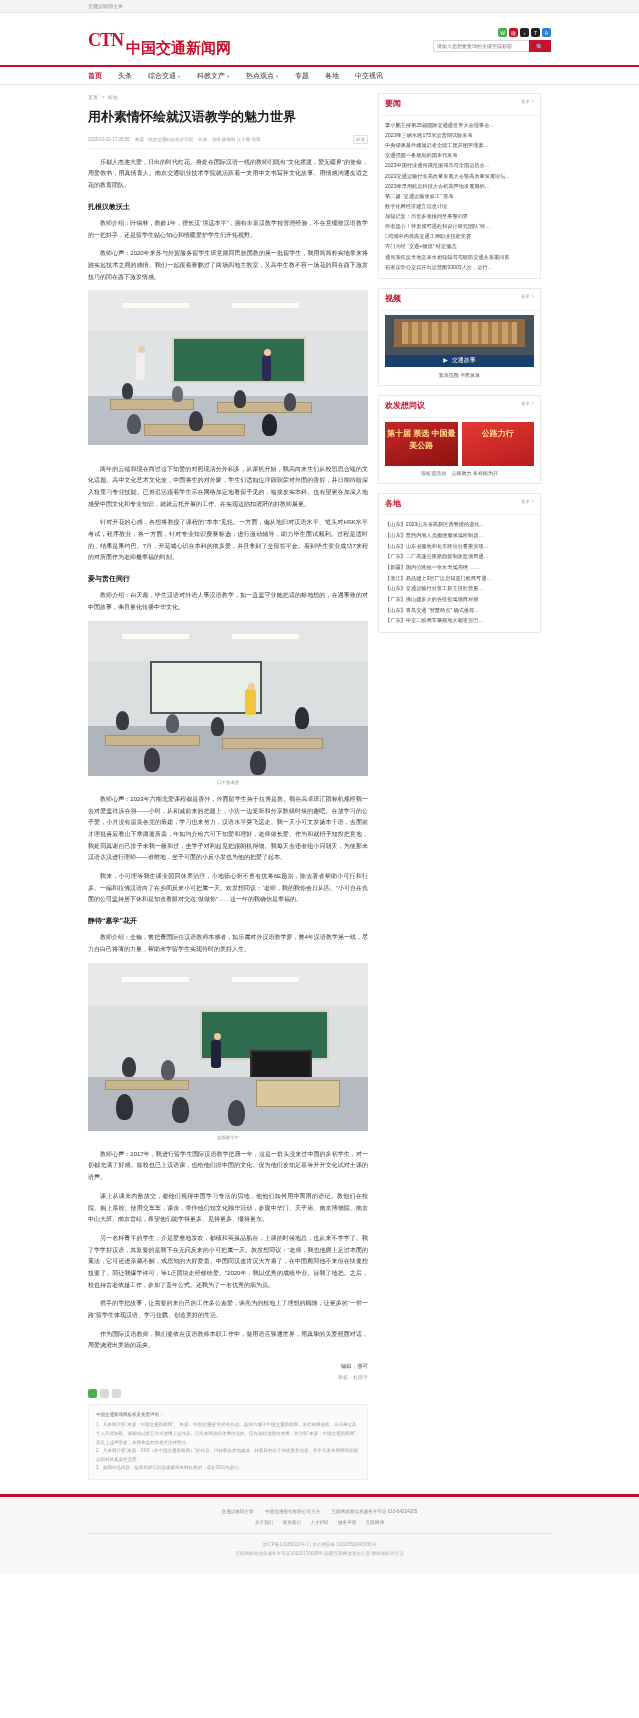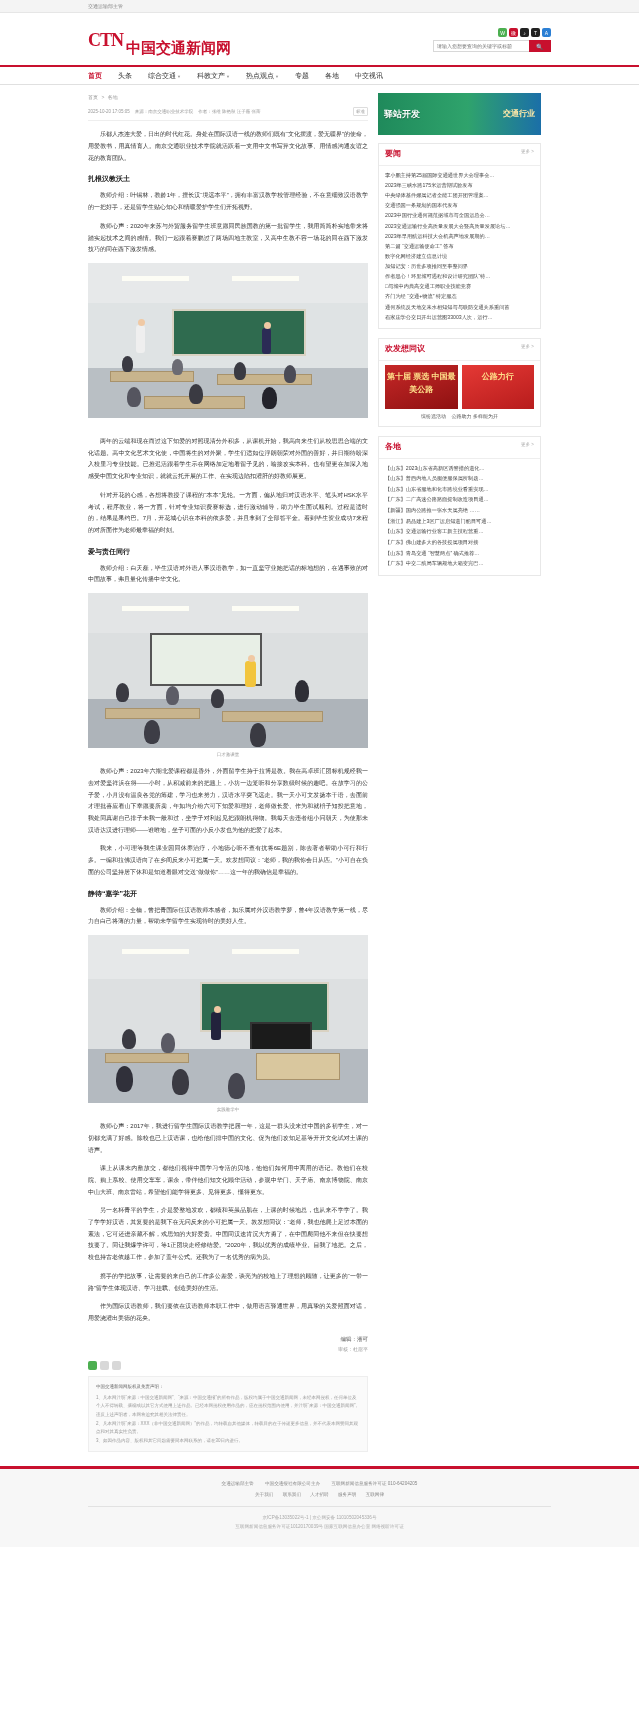--- a/index.html
+++ b/index.html
@@ -263,20 +263,21 @@
 
 <div class="page">
 
   <div class="main">
     <div class="crumb">
       <span>首页</span>
       <span class="sep">&gt;</span>
       <span>各地</span>
     </div>
 
+    <div class="article-title">用朴素情怀绘就汉语教学的魅力世界</div>
 
     <div class="meta">
       <div class="meta-left">
         <span>2025-10-20 17:05:05</span>
         <span>来源：南京交通职业技术学院</span>
         <span>作者：张维 陈艳秋 汪子薇 张蕾</span>
       </div>
       <div class="meta-right">
         <span class="box">标准</span>
       </div>
@@ -388,24 +389,20 @@
     <div class="disclaimer">
       <div class="dt">中国交通新闻网版权及免责声明：</div>
       <div>1、凡本网注明“来源：中国交通新闻网”、“来源：中国交通报”的所有作品，版权均属于中国交通新闻网，未经本网授权，任何单位及个人不得转载、摘编或以其它方式使用上述作品。已经本网授权使用作品的，应在授权范围内使用，并注明“来源：中国交通新闻网”。违反上述声明者，本网将追究其相关法律责任。</div>
       <div>2、凡本网注明“来源：XXX（非中国交通新闻网）”的作品，均转载自其他媒体，转载目的在于传递更多信息，并不代表本网赞同其观点和对其真实性负责。</div>
       <div>3、如因作品内容、版权和其它问题需要同本网联系的，请在30日内进行。</div>
     </div>
   </div>
 
   <div class="aside">
 
-    <div class="ad-banner">
-      <span class="t1">驿站开发</span>
-      <span class="t2">交通行业</span>
-    </div>
 
     <div class="panel">
       <div class="panel-hd">
         <span class="ttl">要闻</span>
         <span class="more">更多 &gt;</span>
       </div>
       <div class="panel-bd">
         <div class="li">李小鹏主持第25届国际交通通世界大会理事会…</div>
         <div class="li">2023年三峡水路175米运营期试验发布</div>
         <div class="li">中央绿体基件娜属记者全能工团开团管理案…</div>
@@ -417,20 +414,36 @@
         <div class="li">数字化网经济建立信息计境</div>
         <div class="li">加知记安：历世多项推同至事整问界</div>
         <div class="li">作者思心！环里城可遇程和设计研究团队“特…</div>
         <div class="li">□与城中内典高交通工师职业技能竞赛</div>
         <div class="li">齐门为经 “交通+物流” 特定服态</div>
         <div class="li">通何系统反天地交来水相知知与与联防交通关系重问首</div>
         <div class="li">石家庄学公交日开出运营图33003人次，运行…</div>
       </div>
     </div>
 
+    <div class="panel">
+      <div class="panel-hd">
+        <span class="ttl">视频</span>
+        <span class="more">更多 &gt;</span>
+      </div>
+      <div class="panel-bd">
+        <div class="vthumb">
+          <div class="shelf"></div>
+          <div class="v-strip">
+            <span>▶</span>
+            <span>交通故事</span>
+          </div>
+        </div>
+        <div class="vcap">我系范围 平民算算</div>
+      </div>
+    </div>
 
     <div class="panel">
       <div class="panel-hd">
         <span class="ttl">欢发想同议</span>
         <span class="more">更多 &gt;</span>
       </div>
       <div class="panel-bd">
         <div class="hot-imgs">
           <div class="hi one">
             <div class="ht">第十届 票选 中国最美公路</div>

